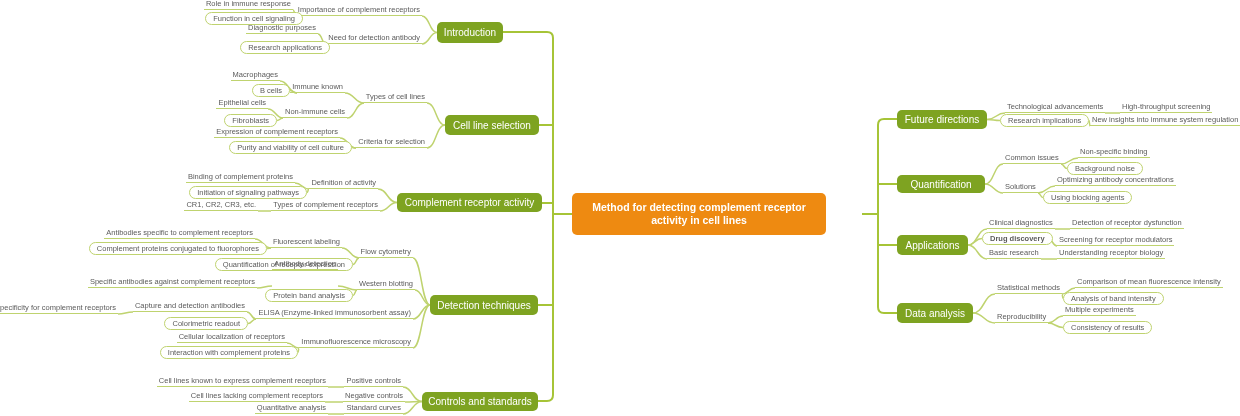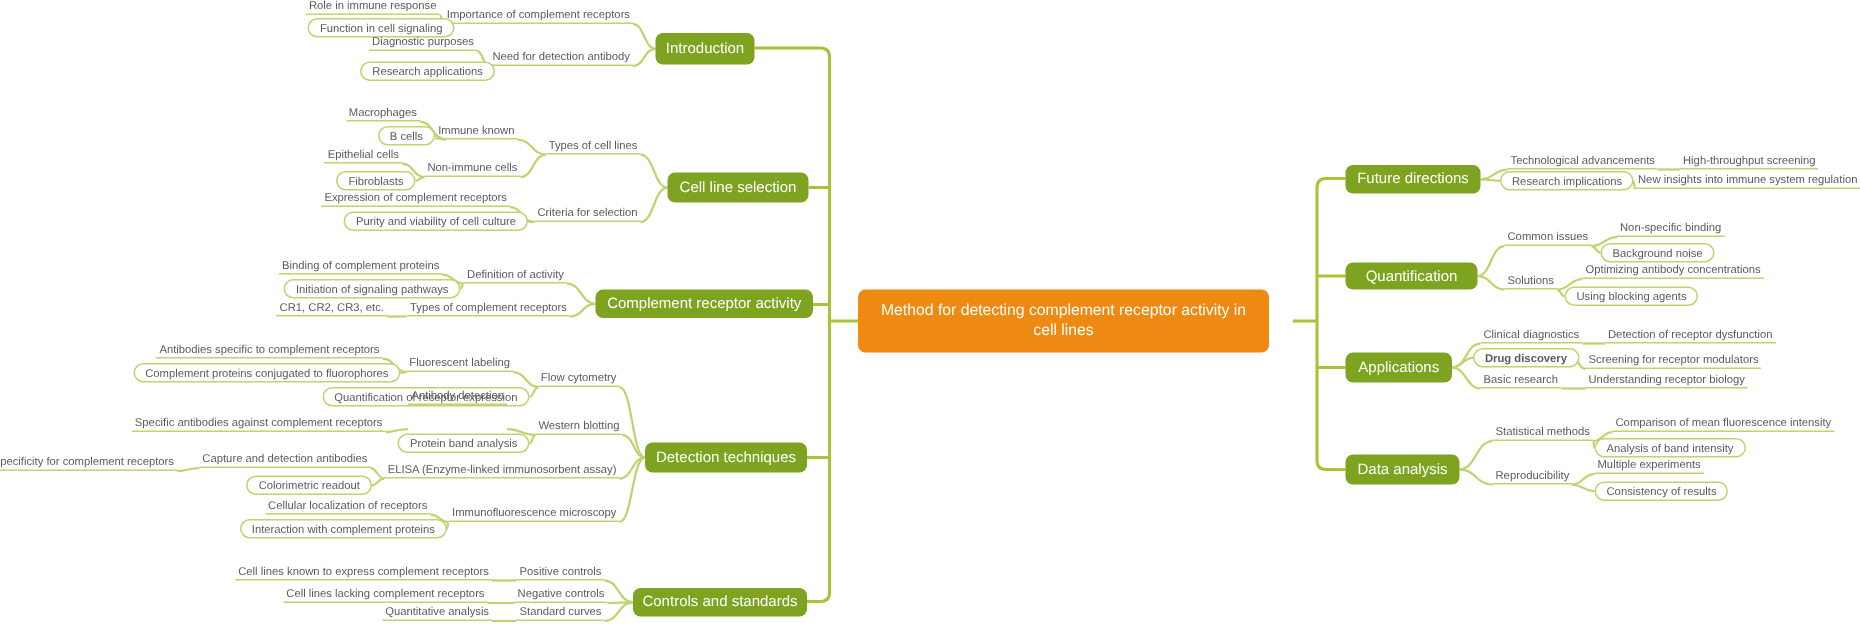--- a/index.html
+++ b/index.html
@@ -91,21 +91,21 @@
       <path d="M987,259 C977.5,259 977.5,245 968,245" class="link"></path>
       <path d="M1057,259 C1049,259 1049,259 1041,259" class="link"></path>
       <path d="M995,294 C984,294 984,313 973,313" class="link"></path>
       <path d="M1075,288 C1068.5,288 1068.5,294 1062,294" class="link"></path>
       <path d="M1063,298.5 C1062.5,298.5 1062.5,294 1062,294" class="link"></path>
       <path d="M995,323 C984,323 984,313 973,313" class="link"></path>
       <path d="M1063,316 C1055.5,316 1055.5,323 1048,323" class="link"></path>
       <path d="M1063,327.5 C1055.5,327.5 1055.5,323 1048,323" class="link"></path>
     </svg>
 
-  <div class="root" style="left:572px;top:193px;width:274px;height:42px;">Method for detecting complement receptor activity in cell lines</div>
+  <div class="root" style="left:572px;top:193px;width:254px;height:42px;font-weight:bold;">Method for detecting complement receptor activity in cell lines</div>
 
   <div class="topic" style="left:437px;top:22px;width:66px;height:21px;">Introduction</div>
   <div class="topic" style="left:445px;top:115px;width:94px;height:20px;">Cell line selection</div>
   <div class="topic" style="left:430px;top:295px;width:108px;height:20px;">Detection techniques</div>
   <div class="topic" style="left:397px;top:193px;width:145px;height:19px;">Complement receptor activity</div>
   <div class="topic" style="left:422px;top:392px;width:116px;height:19px;">Controls and standards</div>
 
   <div class="topic" style="left:897px;top:110px;width:90px;height:19px;">Future directions</div>
   <div class="topic" style="left:897px;top:175px;width:88px;height:18px;">Quantification</div>
   <div class="topic" style="left:897px;top:235px;width:71px;height:20px;">Applications</div>

